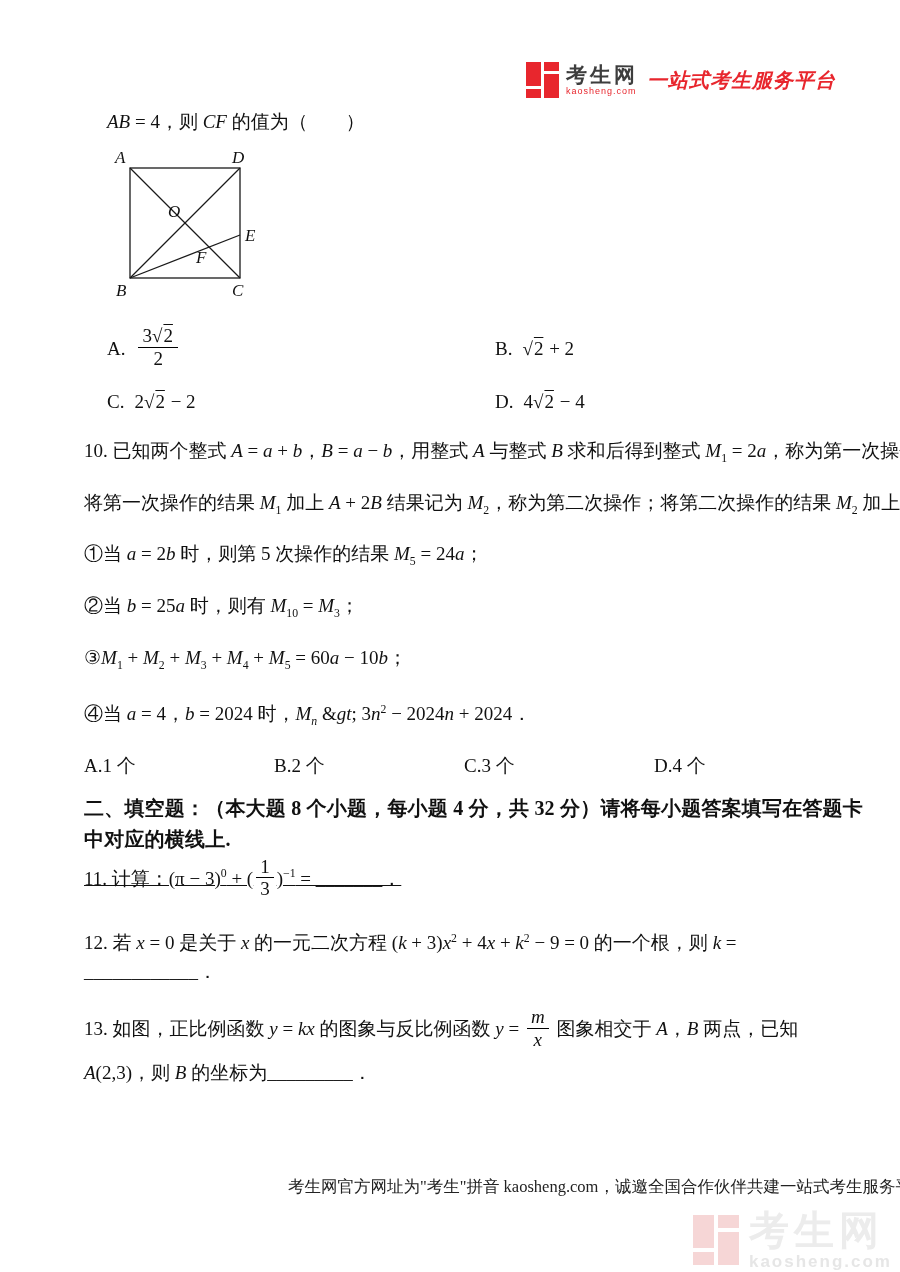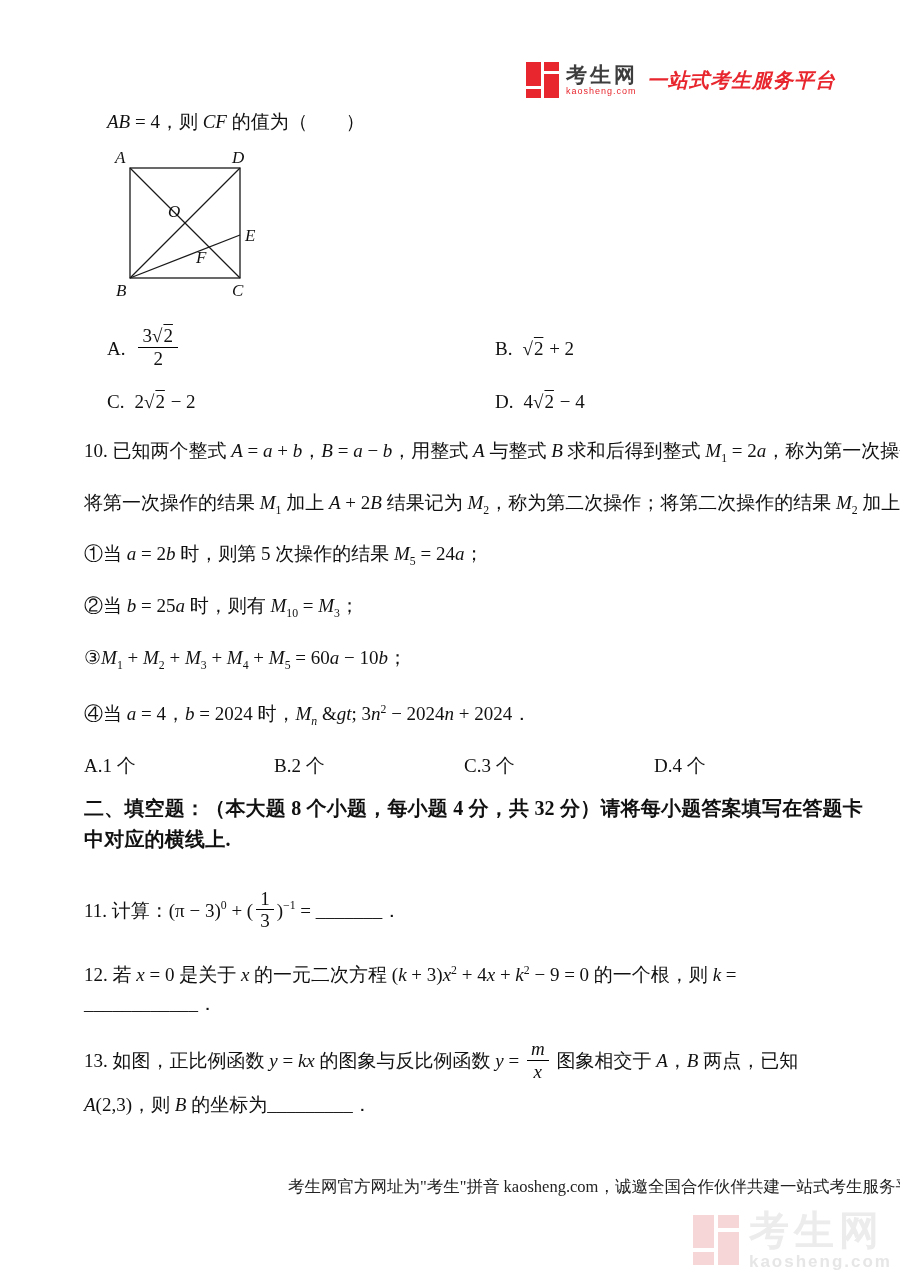--- a/index.html
+++ b/index.html
@@ -44,21 +44,21 @@
 
   
   .q10{margin-top:12px;}
   .q10line,.q10item{line-height:44px;white-space:nowrap;}
   .q10opts{display:grid;grid-template-columns:190px 190px 190px 1fr;line-height:44px;}
 
   
   .sec2{font-weight:bold;font-size:20px;line-height:31px;margin-top:5px;letter-spacing:.2px;}
 
   
-  .q11{margin-top:35px;line-height:1.5;}
+  .q11{margin-top:3px;line-height:1.5;text-decoration:underline;}
   .q12{margin-top:27px;line-height:1.5;}
   .q13{margin-top:22px;line-height:2.15;}
 
   
   .footer{position:absolute;top:1176px;left:288px;font-size:16.5px;color:#222;white-space:nowrap;}
 
   
   .wm{position:absolute;right:8px;bottom:2px;display:flex;align-items:center;}
   .wmicon{display:inline-flex;gap:4px;margin-right:10px;}
   .wmcol{display:flex;flex-direction:column;gap:4px;}

